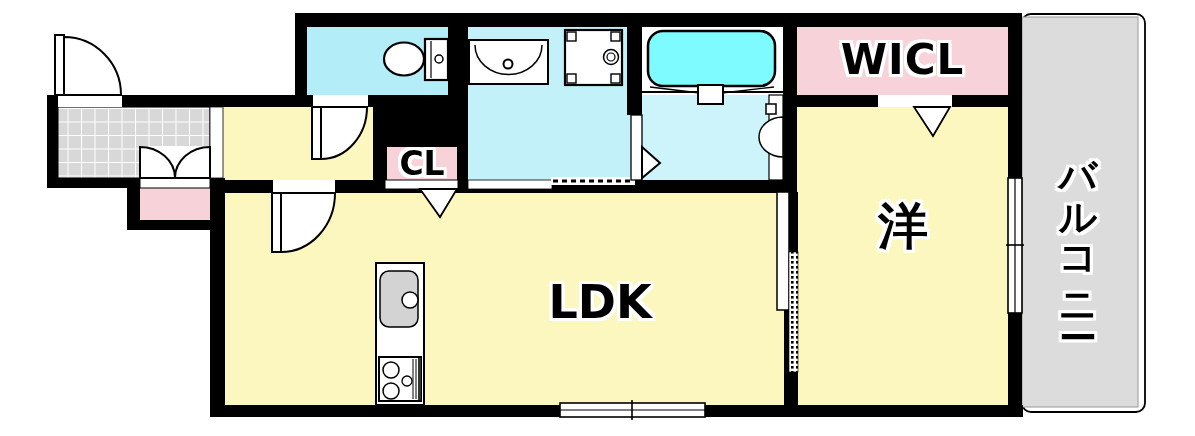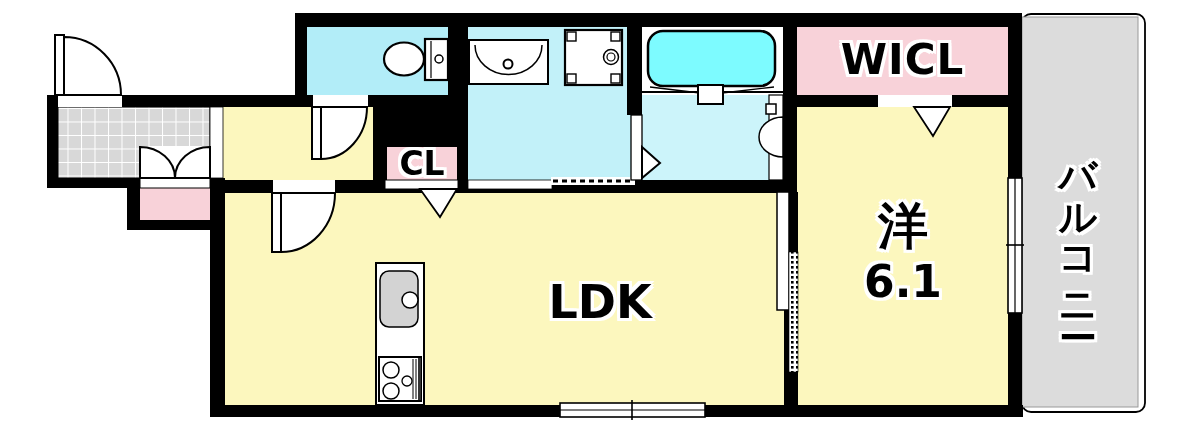--- a/index.html
+++ b/index.html
@@ -191,18 +191,17 @@
   </g>
   <g stroke="#000">
     <rect x="1008" y="178" width="14" height="135" fill="#fff" stroke-width="1.6"></rect>
     <line x1="1015" y1="178" x2="1015" y2="313" stroke-width="1.2"></line>
     <line x1="1006" y1="245" x2="1024" y2="245" stroke-width="1.6"></line>
   </g>
 </svg>
 
 <div class="label lbl-ldk">LDK</div>
 <div class="label lbl-yo">洋</div>
-<div class="label lbl-yo-area">6.1</div>
 <div class="label lbl-wicl">WICL</div>
 <div class="label lbl-cl">CL</div>
 <div class="label lbl-balcony">バルコニー</div>
 
 </div>
 
 </body></html>

